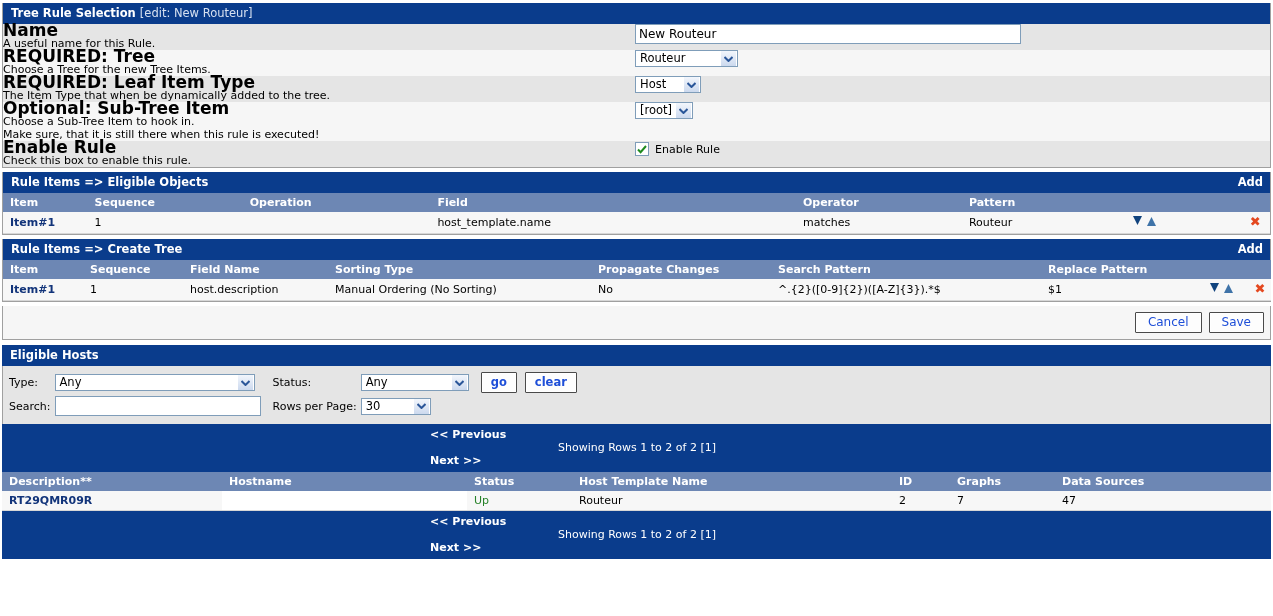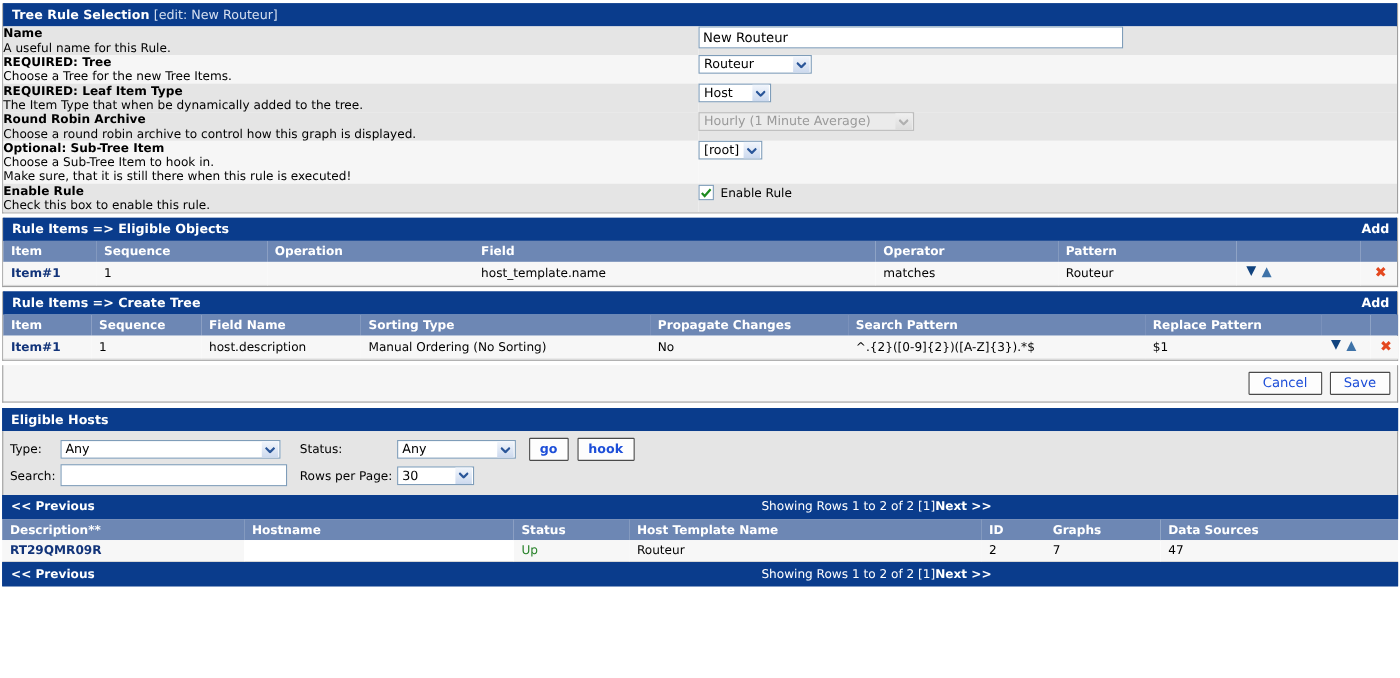--- a/index.html
+++ b/index.html
@@ -50,21 +50,21 @@
     font-size: 11.5px;
   }
 
   
   table.formtab { width: 100%; border-collapse: collapse; table-layout: fixed; }
   table.formtab td { vertical-align: top; padding: 0; }
   .frow-a { background: #e5e5e5; }
   .frow-b { background: #f6f6f6; }
   .fcell-label { padding: 3px 4px 3px 7px; width: 632px; }
   .fcell-ctl { padding: 3px 4px 3px 0; }
-  .lbl-title { font-weight: bold; font-size: 11px; line-height: 13px; }
+  .lbl-title { font-weight: bold; font-size: 17px; line-height: 13px; }
   .lbl-desc { font-size: 11px; line-height: 13px; }
 
   input.text {
     font-family: "DejaVu Sans", "Liberation Sans", sans-serif;
     font-size: 12px;
     border: 1px solid #7f9db9;
     background: #ffffff;
     padding: 1px 3px;
     height: 16px;
     box-sizing: content-box;
@@ -194,23 +194,24 @@
   
   .pager {
     background: #0a3c8c;
     color: #ffffff;
     font-size: 11px;
     display: flex;
     align-items: center;
     padding: 3px 6px 4px 7px;
     border: 1px solid #0a3c8c;
     line-height: 13px;
+    flex-direction: column;
   }
   .pager .pg-prev { font-weight: bold; width: 33%; }
-  .pager .pg-mid  { width: 34%; text-align: right; }
+  .pager .pg-mid  { width: 34%; text-align: center; }
   .pager .pg-next { width: 33%; text-align: left; font-weight: bold; }
   .pager a { color: #ffffff; text-decoration: none; }
   .status-up { color: #278229; }
   .blank-cell { background: #ffffff !important; }
 </style>
 </head>
 <body>
 
 <div class="page">
 
@@ -263,36 +264,20 @@
             <span class="sel-arrow" style="margin-left:auto">
               <svg width="9" height="6" viewBox="0 0 9 6">
                     <path d="M0.5 1 L4.5 5 L8.5 1" fill="none" stroke="#2a5699" stroke-width="2"></path>
                   </svg>
             </span>
           </div>
         </td>
       </tr>
 
 
-      <tr class="frow-a">
-        <td class="fcell-label">
-          <div class="lbl-title">Round Robin Archive</div>
-          <div class="lbl-desc">Choose a round robin archive to control how this graph is displayed.</div>
-        </td>
-        <td class="fcell-ctl">
-          <div class="sel disabled" style="width:196px">
-            <span class="sel-text">Hourly (1 Minute Average)</span>
-            <span class="sel-arrow" style="margin-left:auto">
-              <svg width="9" height="6" viewBox="0 0 9 6">
-                    <path d="M0.5 1 L4.5 5 L8.5 1" fill="none" stroke="#b0b0b0" stroke-width="2"></path>
-                  </svg>
-            </span>
-          </div>
-        </td>
-      </tr>
 
       <tr class="frow-b">
         <td class="fcell-label">
           <div class="lbl-title">Optional: Sub-Tree Item</div>
           <div class="lbl-desc">Choose a Sub-Tree Item to hook in.</div>
           <div class="lbl-desc">Make sure, that it is still there when this rule is executed!</div>
         </td>
         <td class="fcell-ctl">
           <div class="sel" style="width:58px">
             <span class="sel-text">[root]</span>
@@ -473,21 +458,21 @@
                 <svg width="9" height="6" viewBox="0 0 9 6">
                       <path d="M0.5 1 L4.5 5 L8.5 1" fill="none" stroke="#2a5699" stroke-width="2"></path>
                     </svg>
               </span>
             </div>
           </td>
           <td style="padding-left:8px">
             <button class="btn small">go</button>
           </td>
           <td style="padding-left:4px">
-            <button class="btn small">hook</button>
+            <button class="btn small">clear</button>
           </td>
         </tr>
         <tr>
           <td>Search:</td>
           <td>
             <input class="text" id="search-input" type="text" value="" style="">
           </td>
           <td style="padding-left:8px">Rows per Page:</td>
           <td>
             <div class="sel" style="width:70px">

